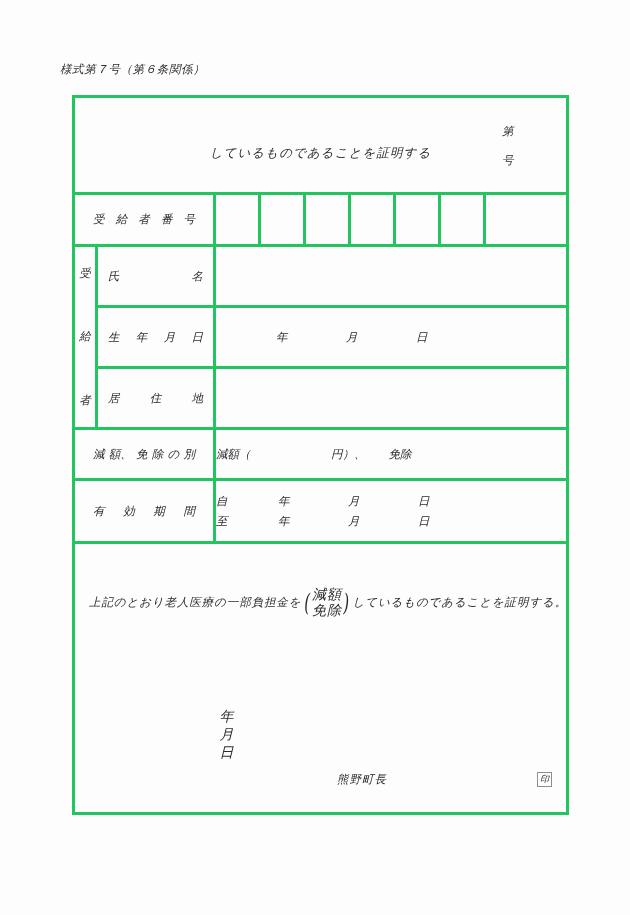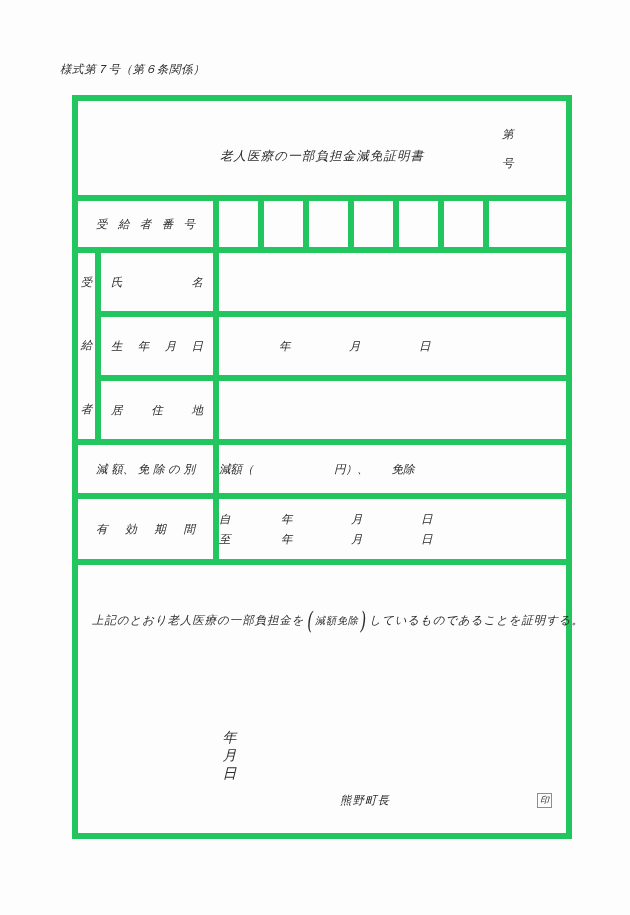--- a/index.html
+++ b/index.html
@@ -36,21 +36,21 @@
   
   .form-table {
     position: absolute;
     left: 72px;
     top: 95px;
     width: 496px;
     border-collapse: collapse;
     table-layout: fixed;
   }
   .form-table td {
-    border: 6px solid #22c55e;
+    border: 3px solid #22c55e;
     vertical-align: middle;
     padding: 0;
     font-size: 11.5px;
   }
 
   
   .title-cell {
     height: 94px;
     position: relative;
   }
@@ -155,22 +155,23 @@
     margin: 0 1px;
   }
   .stack-paren .paren {
     font-size: 25px;
     line-height: 1;
     transform: scaleX(0.6);
     display: inline-block;
   }
   .stack-paren .stack {
     display: inline-flex;
+    flex-direction: column;
     line-height: 1.12;
-    font-size: 10px;
+    font-size: 14px;
     margin: 0 -1px;
   }
 
   .sign-date {
     position: absolute;
     left: 100px;
     top: 148px;
     font-size: 14px;
     white-space: pre;
   }
@@ -220,21 +221,21 @@
     </colgroup>
 
     <tbody>
         <tr>
       <td class="title-cell" colspan="9">
         <div class="doc-number">
           <span>第</span>
           <span style="display:inline-block;width:50px"></span>
           <span>号</span>
         </div>
-        <div class="doc-title">老人医療の一部負担金減免証明書</div>
+        <div class="doc-title">しているものであることを証明する</div>
       </td>
     </tr>
 
     <tr class="rownum">
       <td colspan="2">
         <div class="label-spread">
           <span>受</span>
           <span>給</span>
           <span>者</span>
           <span>番</span>

